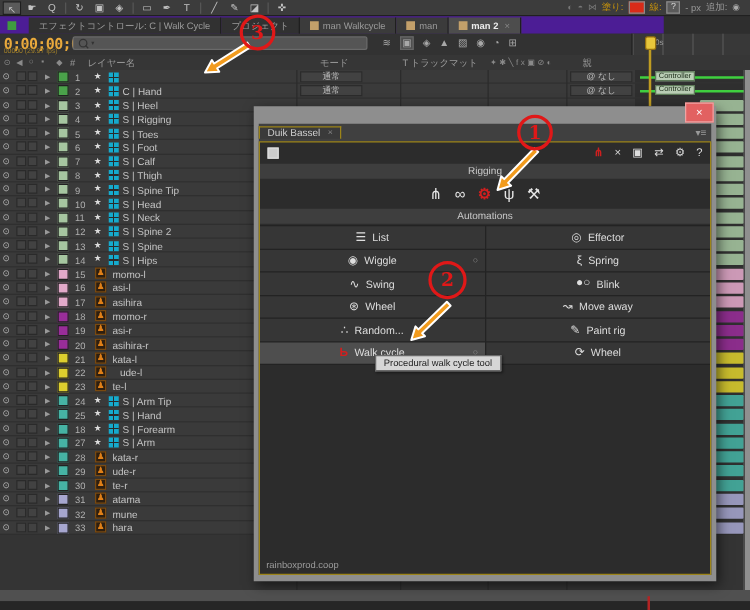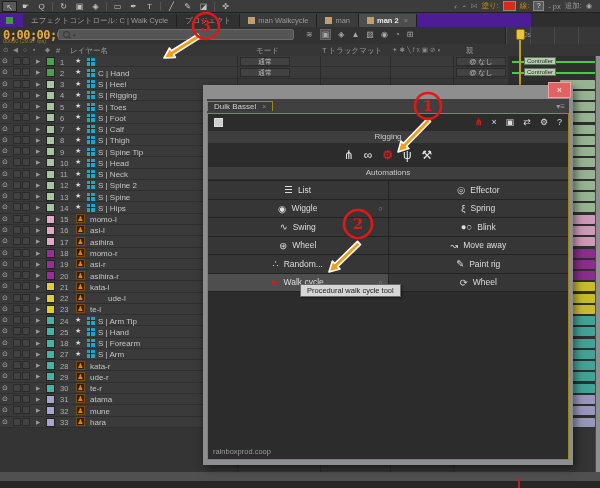--- a/index.html
+++ b/index.html
@@ -509,21 +509,21 @@
       </div>
       <div class="row">
         <div class="row-tl"></div>
         <span class="c-eye">⊙</span>
         <div class="c-box" style="left: 13px;"></div>
         <div class="c-box" style="left: 22px;"></div>
         <span class="c-arr">▶</span>
         <div class="c-swatch" style="background: rgb(221, 207, 46);"></div>
         <span class="c-num">22</span>
         <span class="c-puppet">♟</span>
-        <span class="c-name" style="left: 108px; text-align: right;">ude-l</span>
+        <span class="c-name" style="left: 96px; text-align: right;">ude-l</span>
         <div class="c-bar" style="background: rgb(221, 207, 46);"></div>
       </div>
       <div class="row">
         <div class="row-tl"></div>
         <span class="c-eye">⊙</span>
         <div class="c-box" style="left: 13px;"></div>
         <div class="c-box" style="left: 22px;"></div>
         <span class="c-arr">▶</span>
         <div class="c-swatch" style="background: rgb(221, 207, 46);"></div>
         <span class="c-num">23</span>

